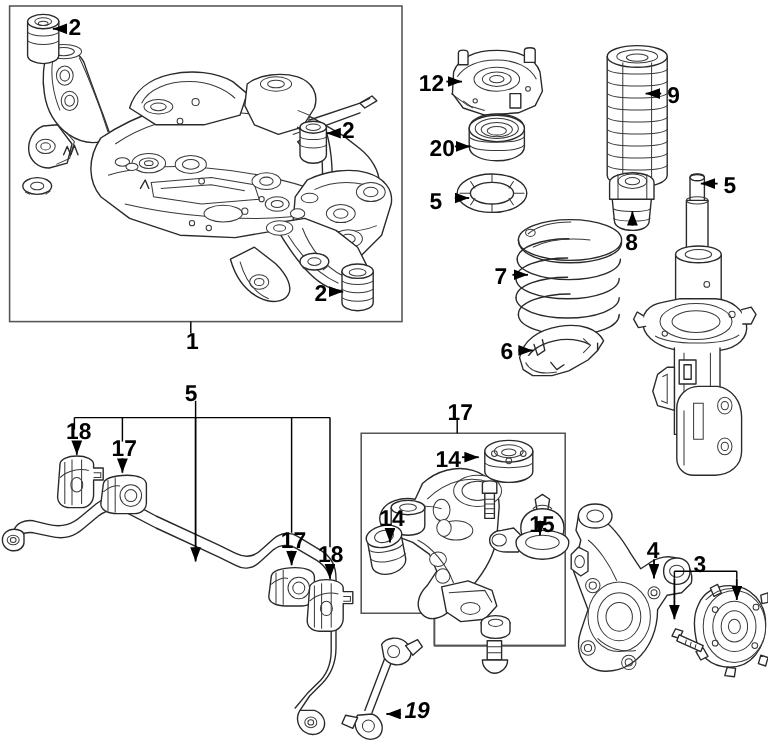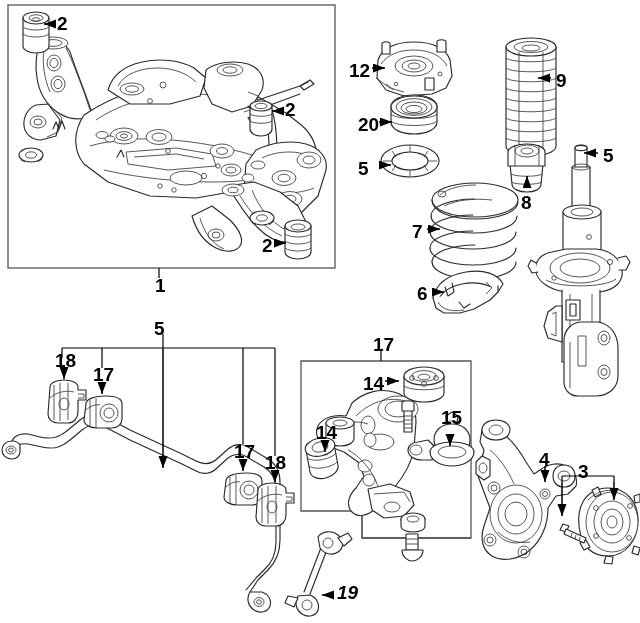--- a/index.html
+++ b/index.html
@@ -646,21 +646,21 @@
 <div class="lbl" style="left:603px;top:146px;">5</div>
 <div class="lbl" style="left:417px;top:284px;">6</div>
 <div class="lbl" style="left:412px;top:222px;">7</div>
 <div class="lbl" style="left:521px;top:193px;">8</div>
 <div class="lbl" style="left:556px;top:71px;">9</div>
 <div class="lbl" style="left:358px;top:159px;">5</div>
 <div class="lbl" style="left:358px;top:115px;">20</div>
 <div class="lbl" style="left:349px;top:61px;">12</div>
 <div class="lbl" style="left:373px;top:335px;">17</div>
 <div class="lbl" style="left:363px;top:374px;">14</div>
-<div class="lbl" style="left:441px;top:408px;">15</div>
+<div class="lbl" style="left:441px;top:428px;">15</div>
 <div class="lbl" style="left:316px;top:423px;">14</div>
 <div class="lbl" style="left:154px;top:319px;">5</div>
 <div class="lbl" style="left:93px;top:365px;">17</div>
 <div class="lbl" style="left:55px;top:351px;">18</div>
 <div class="lbl" style="left:234px;top:442px;">17</div>
 <div class="lbl" style="left:265px;top:453px;">18</div>
 <div class="lbl" style="left:337px;top:583px;font-style:italic;">19</div>
 
 </div>
 

